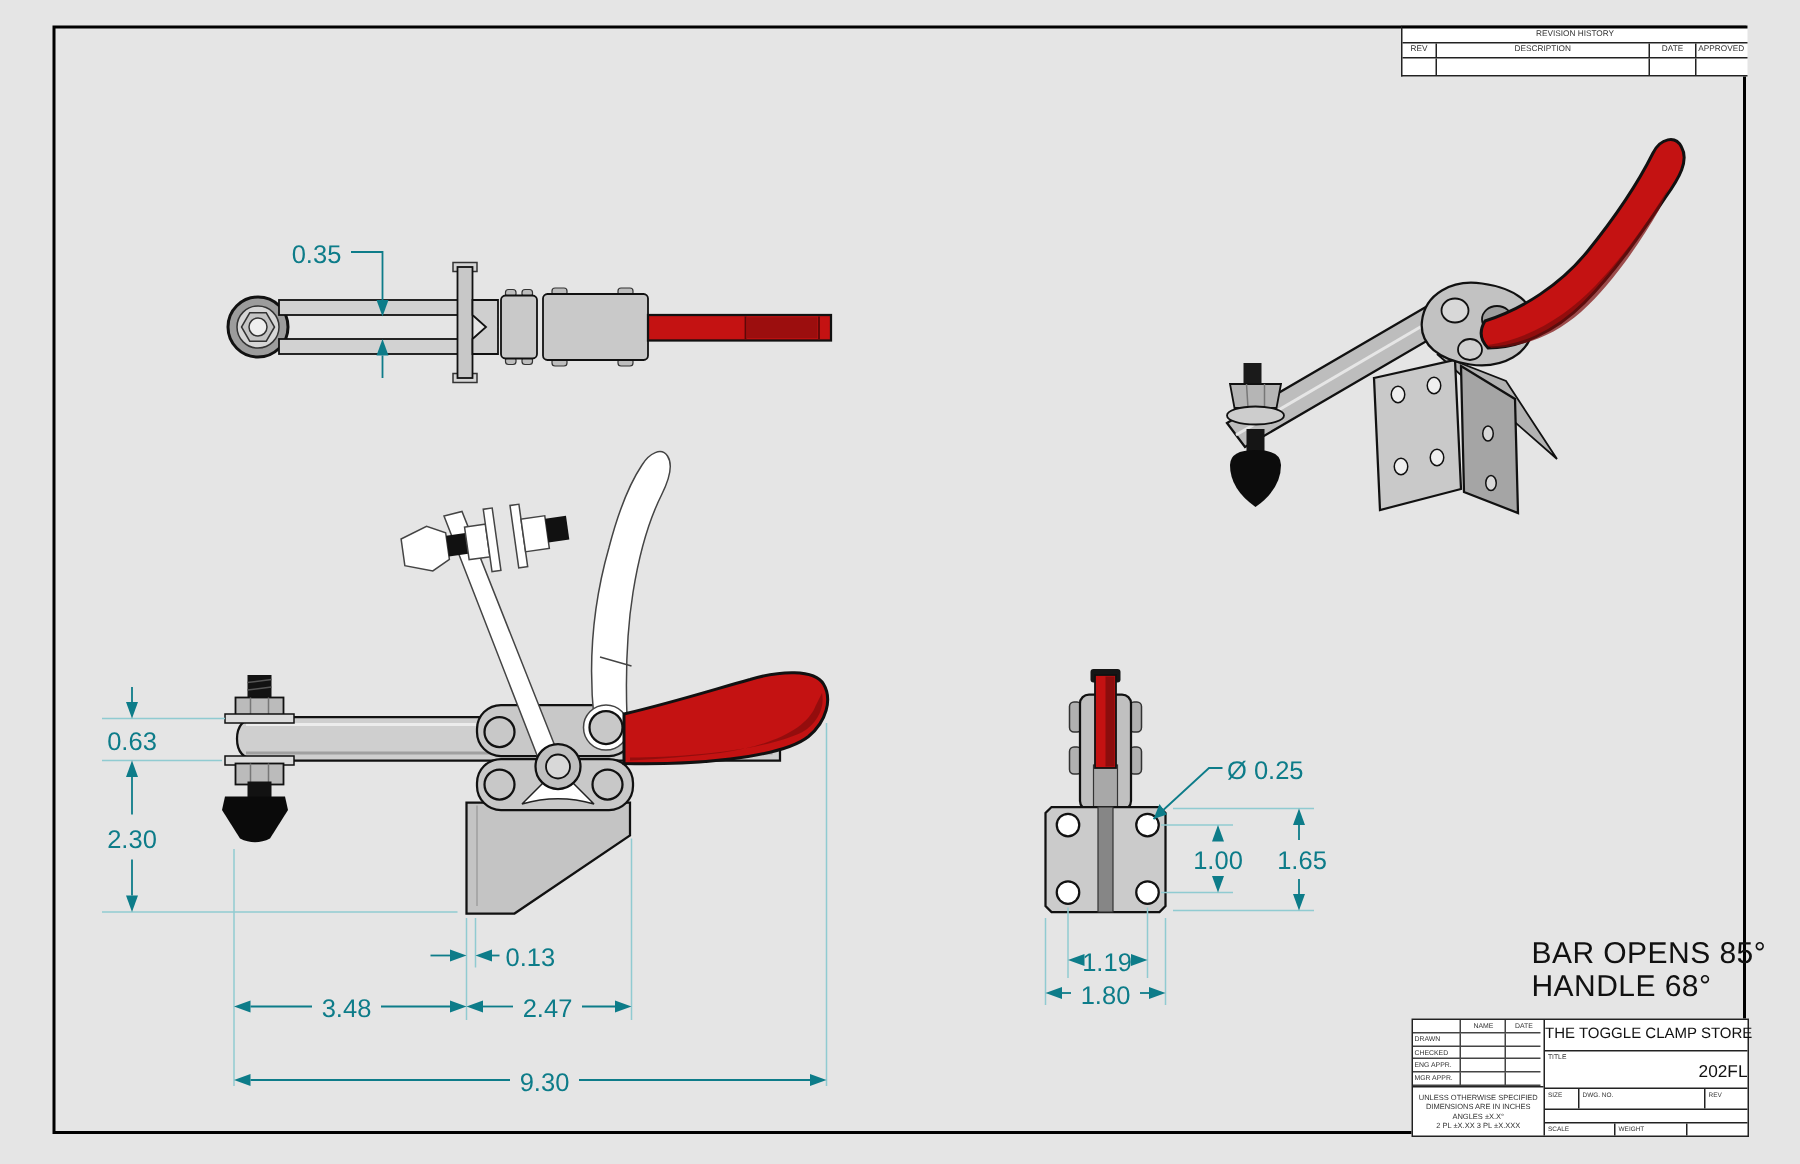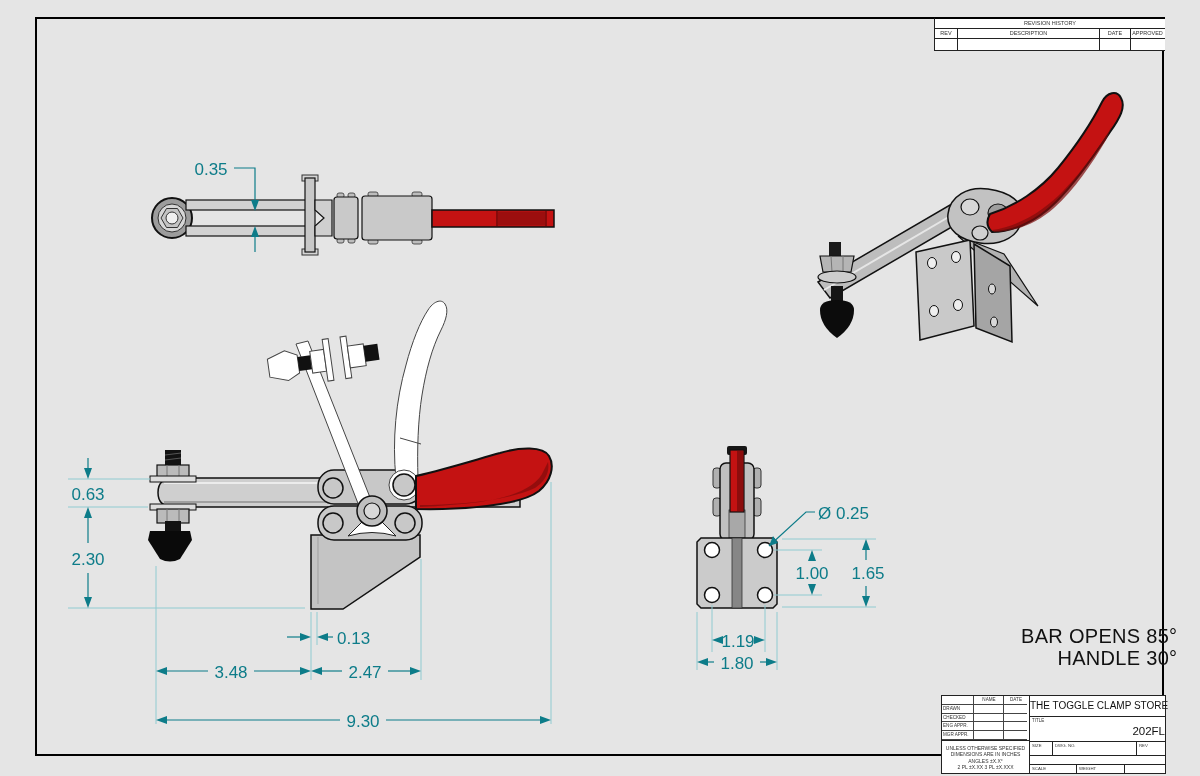--- a/index.html
+++ b/index.html
@@ -1,33 +1,33 @@
 <!DOCTYPE html>
 <html><head>
 <meta charset="utf-8">
 <style>
   html,body{margin:0;padding:0;background:#ffffff;}
   #canvas{position:relative;width:1200px;height:776px;background:#e5e5e5;overflow:hidden;
           font-family:"Liberation Sans",sans-serif;}
   svg text{user-select:none;}
   .dim-text{font-family:"Liberation Sans",sans-serif;font-size:17px;fill:#0d7c89;}
   .note-text{position:absolute;left:1021px;top:625px;color:#111;font-size:20px;line-height:22px;
-             letter-spacing:.3px;white-space:nowrap;text-align:right;}
+             letter-spacing:.3px;white-space:nowrap;}
   
   .rev-table{position:absolute;left:934px;top:17px;width:230px;background:#fff;
              border:1px solid #222;border-top:2px solid #000;border-right:none;font-size:5.5px;color:#333;}
   .rev-title{height:9px;line-height:9px;text-align:center;border-bottom:1px solid #222;}
   .rev-cols{display:flex;height:9px;line-height:9px;text-align:center;border-bottom:1px solid #222;}
   .rev-row{display:flex;height:11px;}
   .rc{border-right:1px solid #222;}
   .rc:last-child{border-right:none;}
   .c-rev{width:22px;} .c-desc{width:141px;} .c-date{width:30px;} .c-appr{width:33px;}
   
   .tb{position:absolute;left:941px;top:679px;width:223px;height:77px;display:flex;
-      border:1px solid #222;background:#fff;color:#333;margin-top:16px;}
+      border:1px solid #222;background:#fff;color:#333;}
   .tb-left{width:87px;border-right:1px solid #222;display:flex;flex-direction:column;}
   .tb-appr{height:44px;display:grid;grid-template-columns:32px 30px 23px;grid-auto-rows:8.8px;
            font-size:4.6px;border-bottom:1px solid #222;}
   .tb-appr div{border-right:1px solid #444;border-bottom:1px solid #444;padding-left:1px;line-height:8.8px;overflow:hidden;}
   .tb-appr div:nth-child(3n){border-right:none;}
   .tb-appr .hd{text-align:center;}
   .tb-notes{flex:1;font-size:5px;line-height:6.4px;text-align:center;padding-top:4px;}
   .tb-right{width:135px;display:flex;flex-direction:column;}
   .tb-company{height:20px;line-height:20px;text-align:center;font-size:10px;color:#111;
               border-bottom:1px solid #222;white-space:nowrap;}
@@ -295,21 +295,21 @@
     <div class="rc c-rev"></div>
     <div class="rc c-desc"></div>
     <div class="rc c-date"></div>
     <div class="rc c-appr"></div>
   </div>
 </div>
 
 
 <div class="note-text">
   <div>BAR OPENS 85°</div>
-  <div>HANDLE 30°</div>
+  <div>HANDLE 68°</div>
 </div>
 
 
 <div class="tb">
   <div class="tb-left">
     <div class="tb-appr">
       <div class="hd"></div>
       <div class="hd">NAME</div>
       <div class="hd">DATE</div>
       <div>DRAWN</div>

